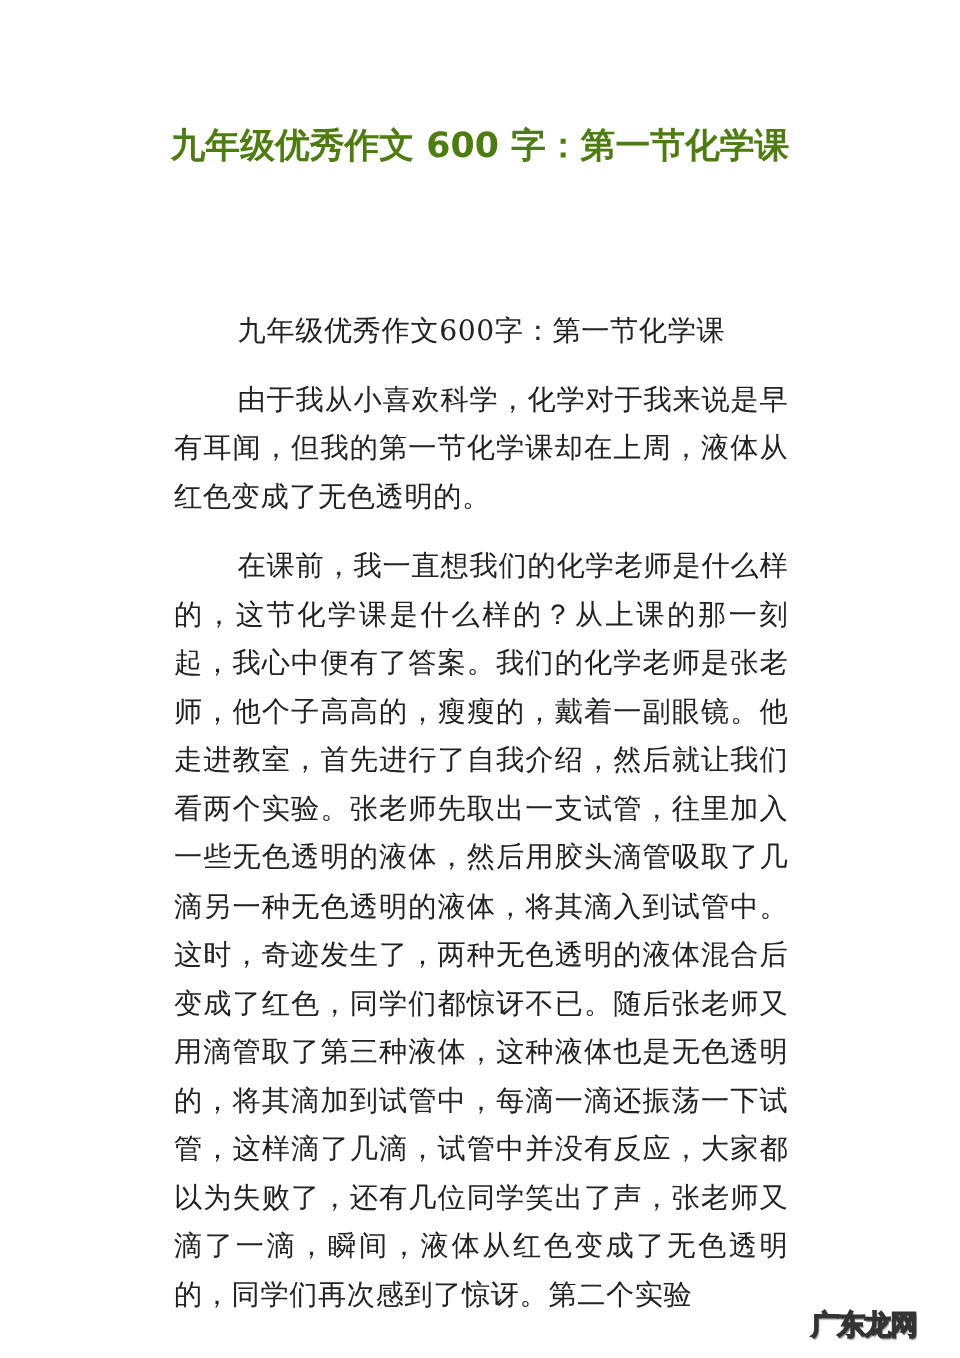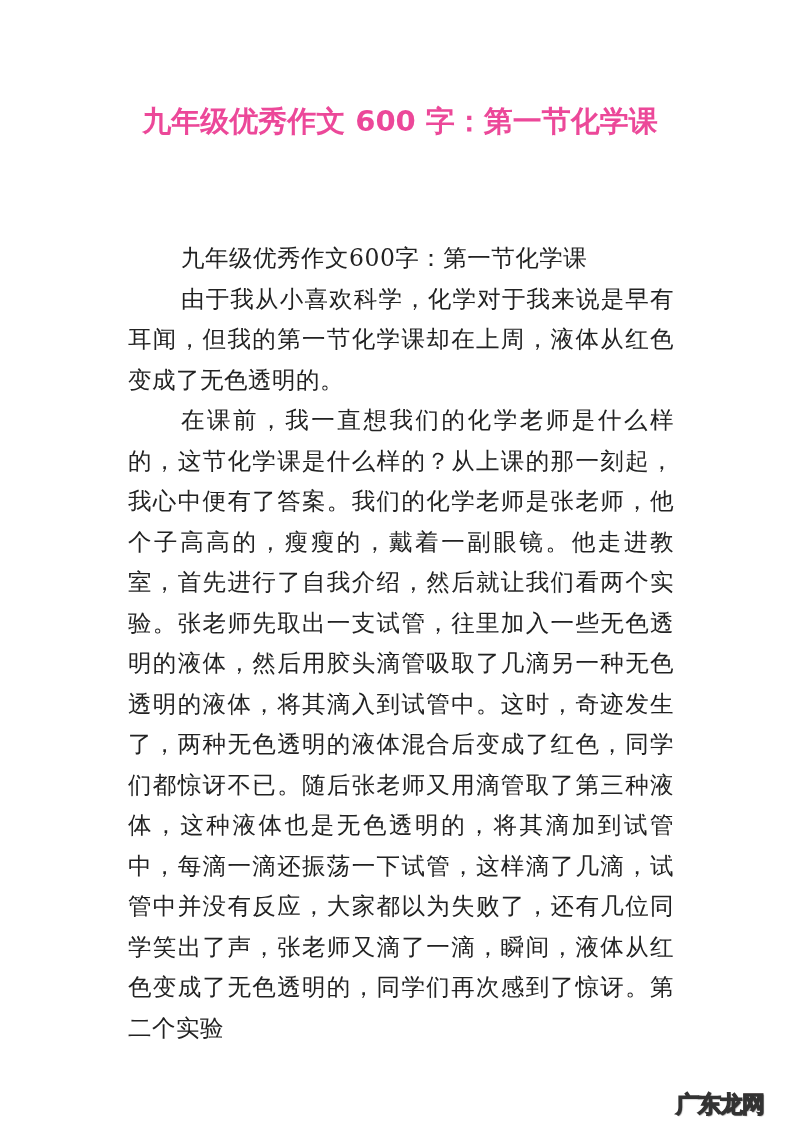--- a/index.html
+++ b/index.html
@@ -3,27 +3,27 @@
 <meta charset="utf-8">
 <style>
   html, body { margin: 0; padding: 0; }
   body {
     width: 800px; height: 1132px; background: #ffffff; position: relative; overflow: hidden;
     font-family: "DejaVu Serif", "Liberation Serif", serif; color: #1a1a1a;
   }
   .title {
     position: absolute; left: 100px; width: 600px; top: 98px;
     text-align: center; font-family: "DejaVu Sans", "Liberation Sans", sans-serif;
-    font-weight: bold; font-size: 29px; line-height: 46px; color: #ec4899;
+    font-weight: bold; font-size: 29px; line-height: 46px; color: #4d7c0f;
   }
   .body-text {
     position: absolute; left: 128px; width: 546px; top: 238px;
     font-size: 23.5px; line-height: 40.5px; letter-spacing: 0.5px; color: #222;
   }
-  .body-text p { margin: 0; text-align: justify; text-justify: inter-character; }
+  .body-text p { margin: 17px; text-align: justify; text-justify: inter-character; }
   .body-text p.indent { text-indent: 53px; }
   .watermark {
     position: absolute; left: 676px; top: 1089px;
     font-family: Liberation Sans, sans-serif; font-size: 23px; font-weight: bold;
     color: #7f1d1d; letter-spacing: -1px;
     -webkit-text-stroke: 1.2px #333; text-shadow: 1px 1px 1px #888;
   }
 </style>
 </head>
 <body>

